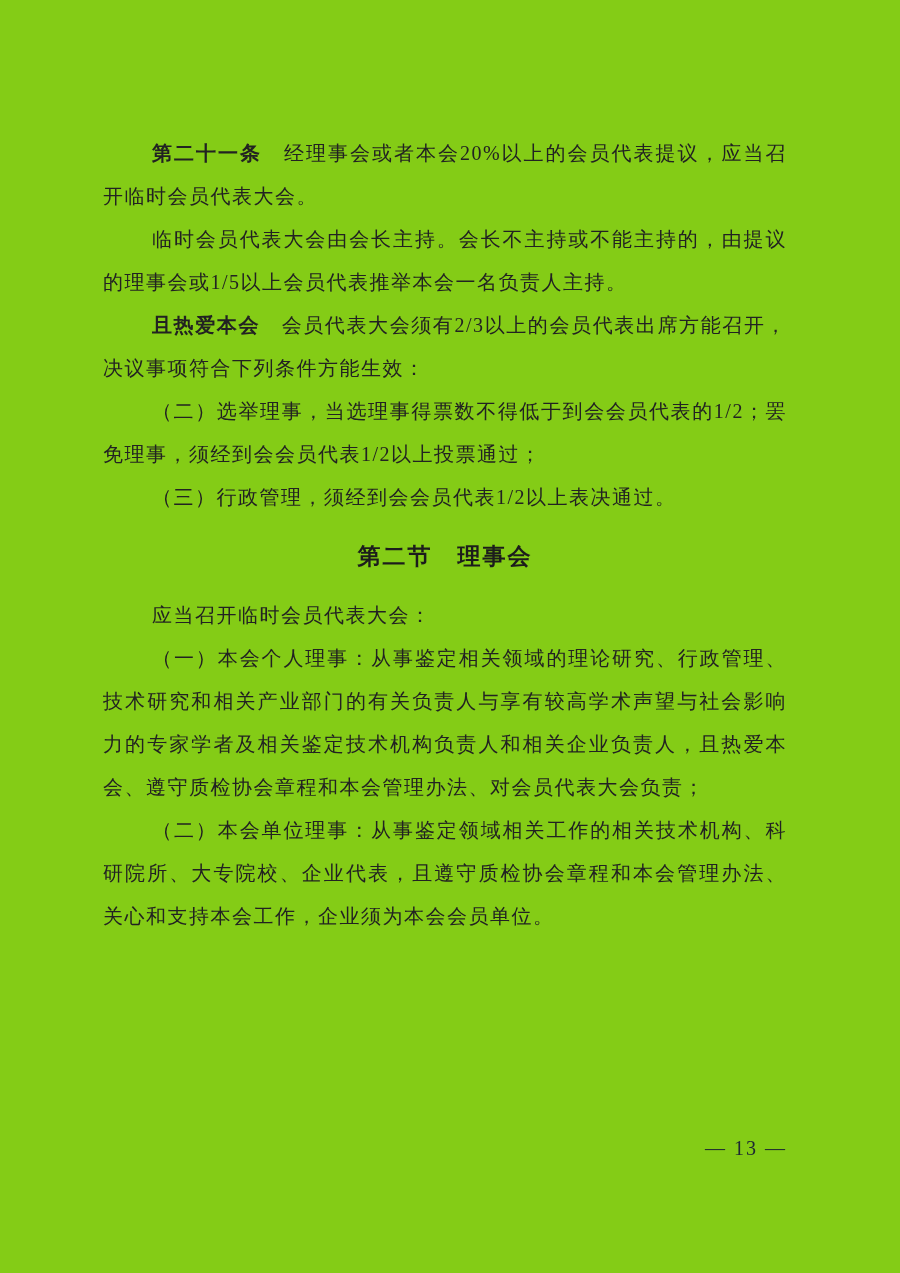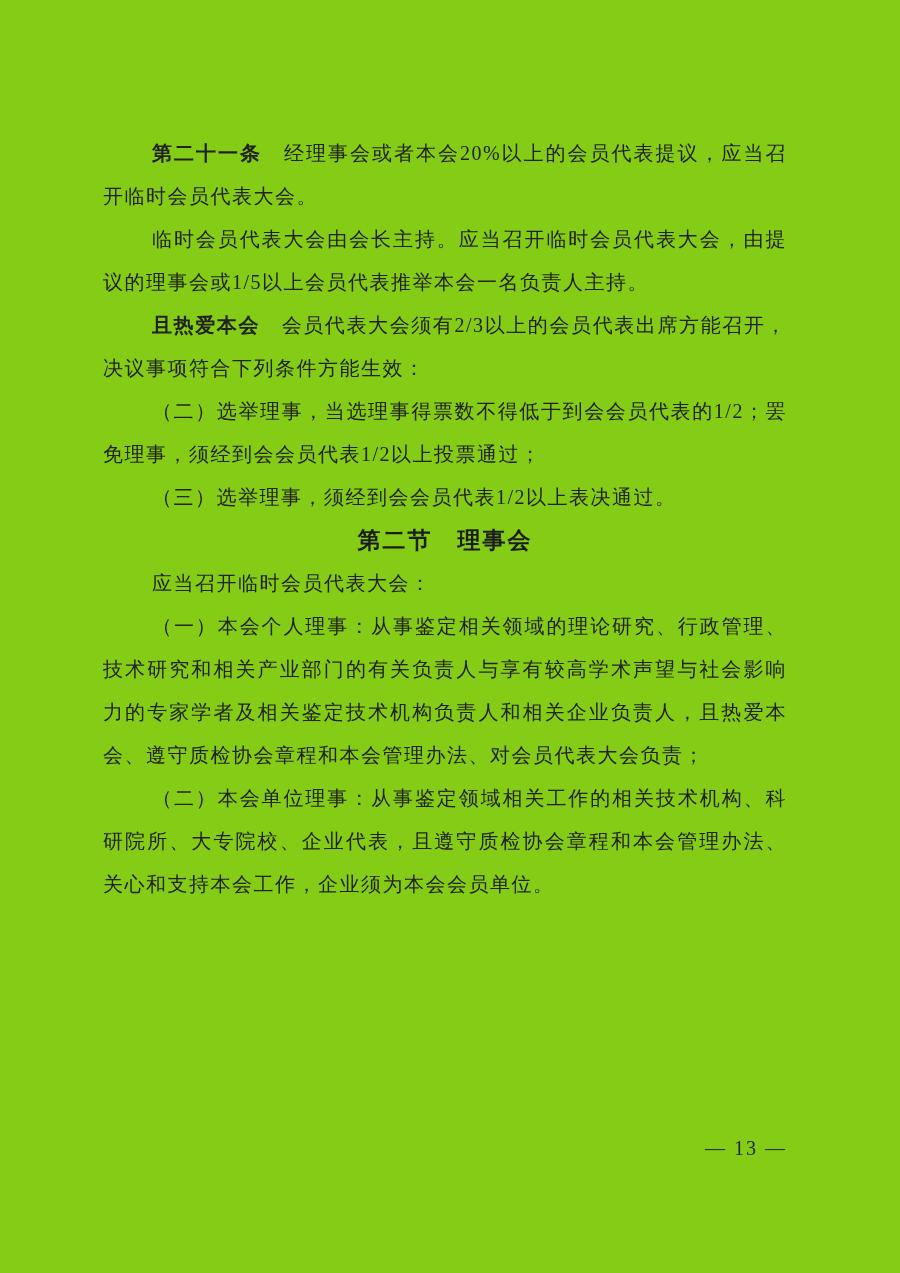--- a/index.html
+++ b/index.html
@@ -29,21 +29,21 @@
     letter-spacing: 1.5px;
     text-align: justify;
     text-justify: inter-ideograph;
     text-indent: 49px;
   }
   .article-no {
     font-weight: bold;
     font-family: "Liberation Sans", "DejaVu Sans", sans-serif;
   }
   .section-heading {
-    margin: 0;
+    margin: 16px;
     font-size: 23px;
     line-height: 43px;
     letter-spacing: 2px;
     text-align: center;
     text-indent: 0;
     font-weight: bold;
     font-family: "Liberation Sans", "DejaVu Sans", sans-serif;
     color: #1c1c1c;
   }
   .page-number {
@@ -56,23 +56,23 @@
     color: #1d2733;
     white-space: nowrap;
   }
 </style>
 </head>
 <body>
 
 <div class="page">
   <div class="content">
       <p class="para"><strong class="article-no">第二十一条</strong>　经理事会或者本会20%以上的会员代表提议，应当召开临时会员代表大会。</p>
-      <p class="para">临时会员代表大会由会长主持。应当召开临时会员代表大会，由提议的理事会或1/5以上会员代表推举本会一名负责人主持。</p>
+      <p class="para">临时会员代表大会由会长主持。会长不主持或不能主持的，由提议的理事会或1/5以上会员代表推举本会一名负责人主持。</p>
       <p class="para"><strong class="article-no">且热爱本会</strong>　会员代表大会须有2/3以上的会员代表出席方能召开，决议事项符合下列条件方能生效：</p>
       <p class="para">（二）选举理事，当选理事得票数不得低于到会会员代表的1/2；罢免理事，须经到会会员代表1/2以上投票通过；</p>
-      <p class="para">（三）选举理事，须经到会会员代表1/2以上表决通过。</p>
+      <p class="para">（三）行政管理，须经到会会员代表1/2以上表决通过。</p>
       <h2 class="section-heading">第二节　理事会</h2>
       <p class="para">应当召开临时会员代表大会：</p>
       <p class="para">（一）本会个人理事：从事鉴定相关领域的理论研究、行政管理、技术研究和相关产业部门的有关负责人与享有较高学术声望与社会影响力的专家学者及相关鉴定技术机构负责人和相关企业负责人，且热爱本会、遵守质检协会章程和本会管理办法、对会员代表大会负责；</p>
       <p class="para">（二）本会单位理事：从事鉴定领域相关工作的相关技术机构、科研院所、大专院校、企业代表，且遵守质检协会章程和本会管理办法、关心和支持本会工作，企业须为本会会员单位。</p>
     </div>
   <div class="page-number">— 13 —</div>
 </div>
 
 </body></html>

